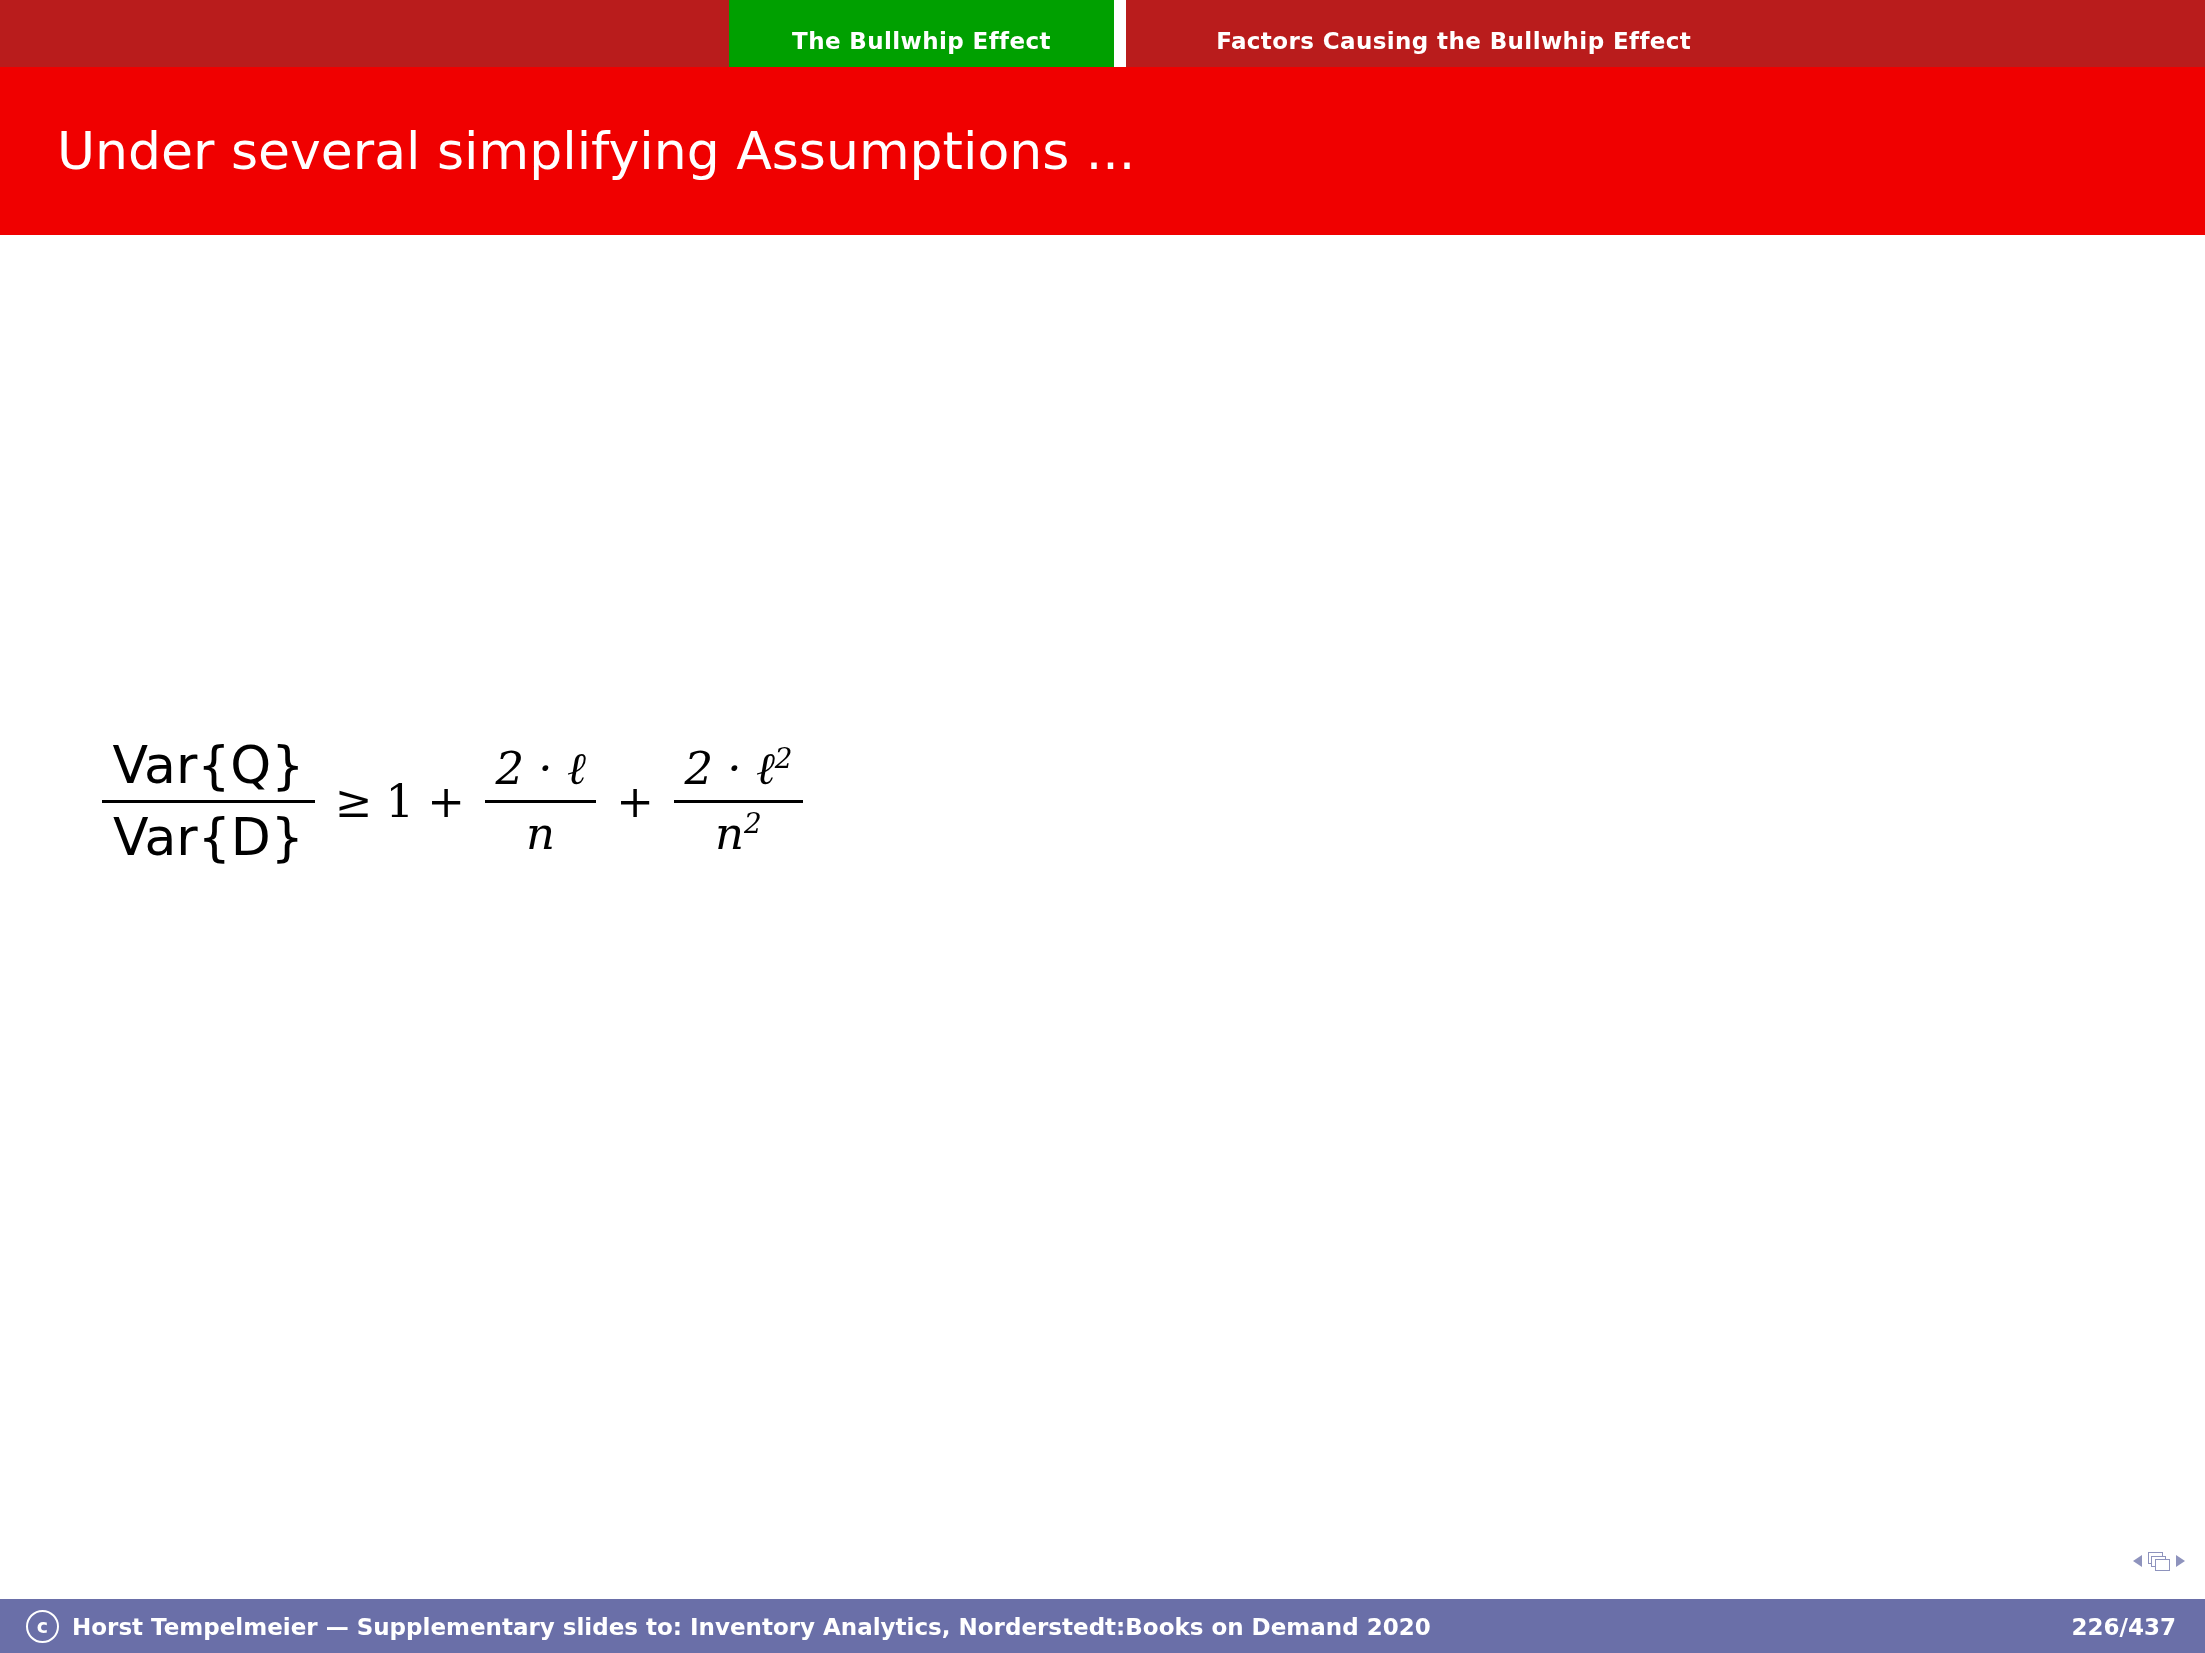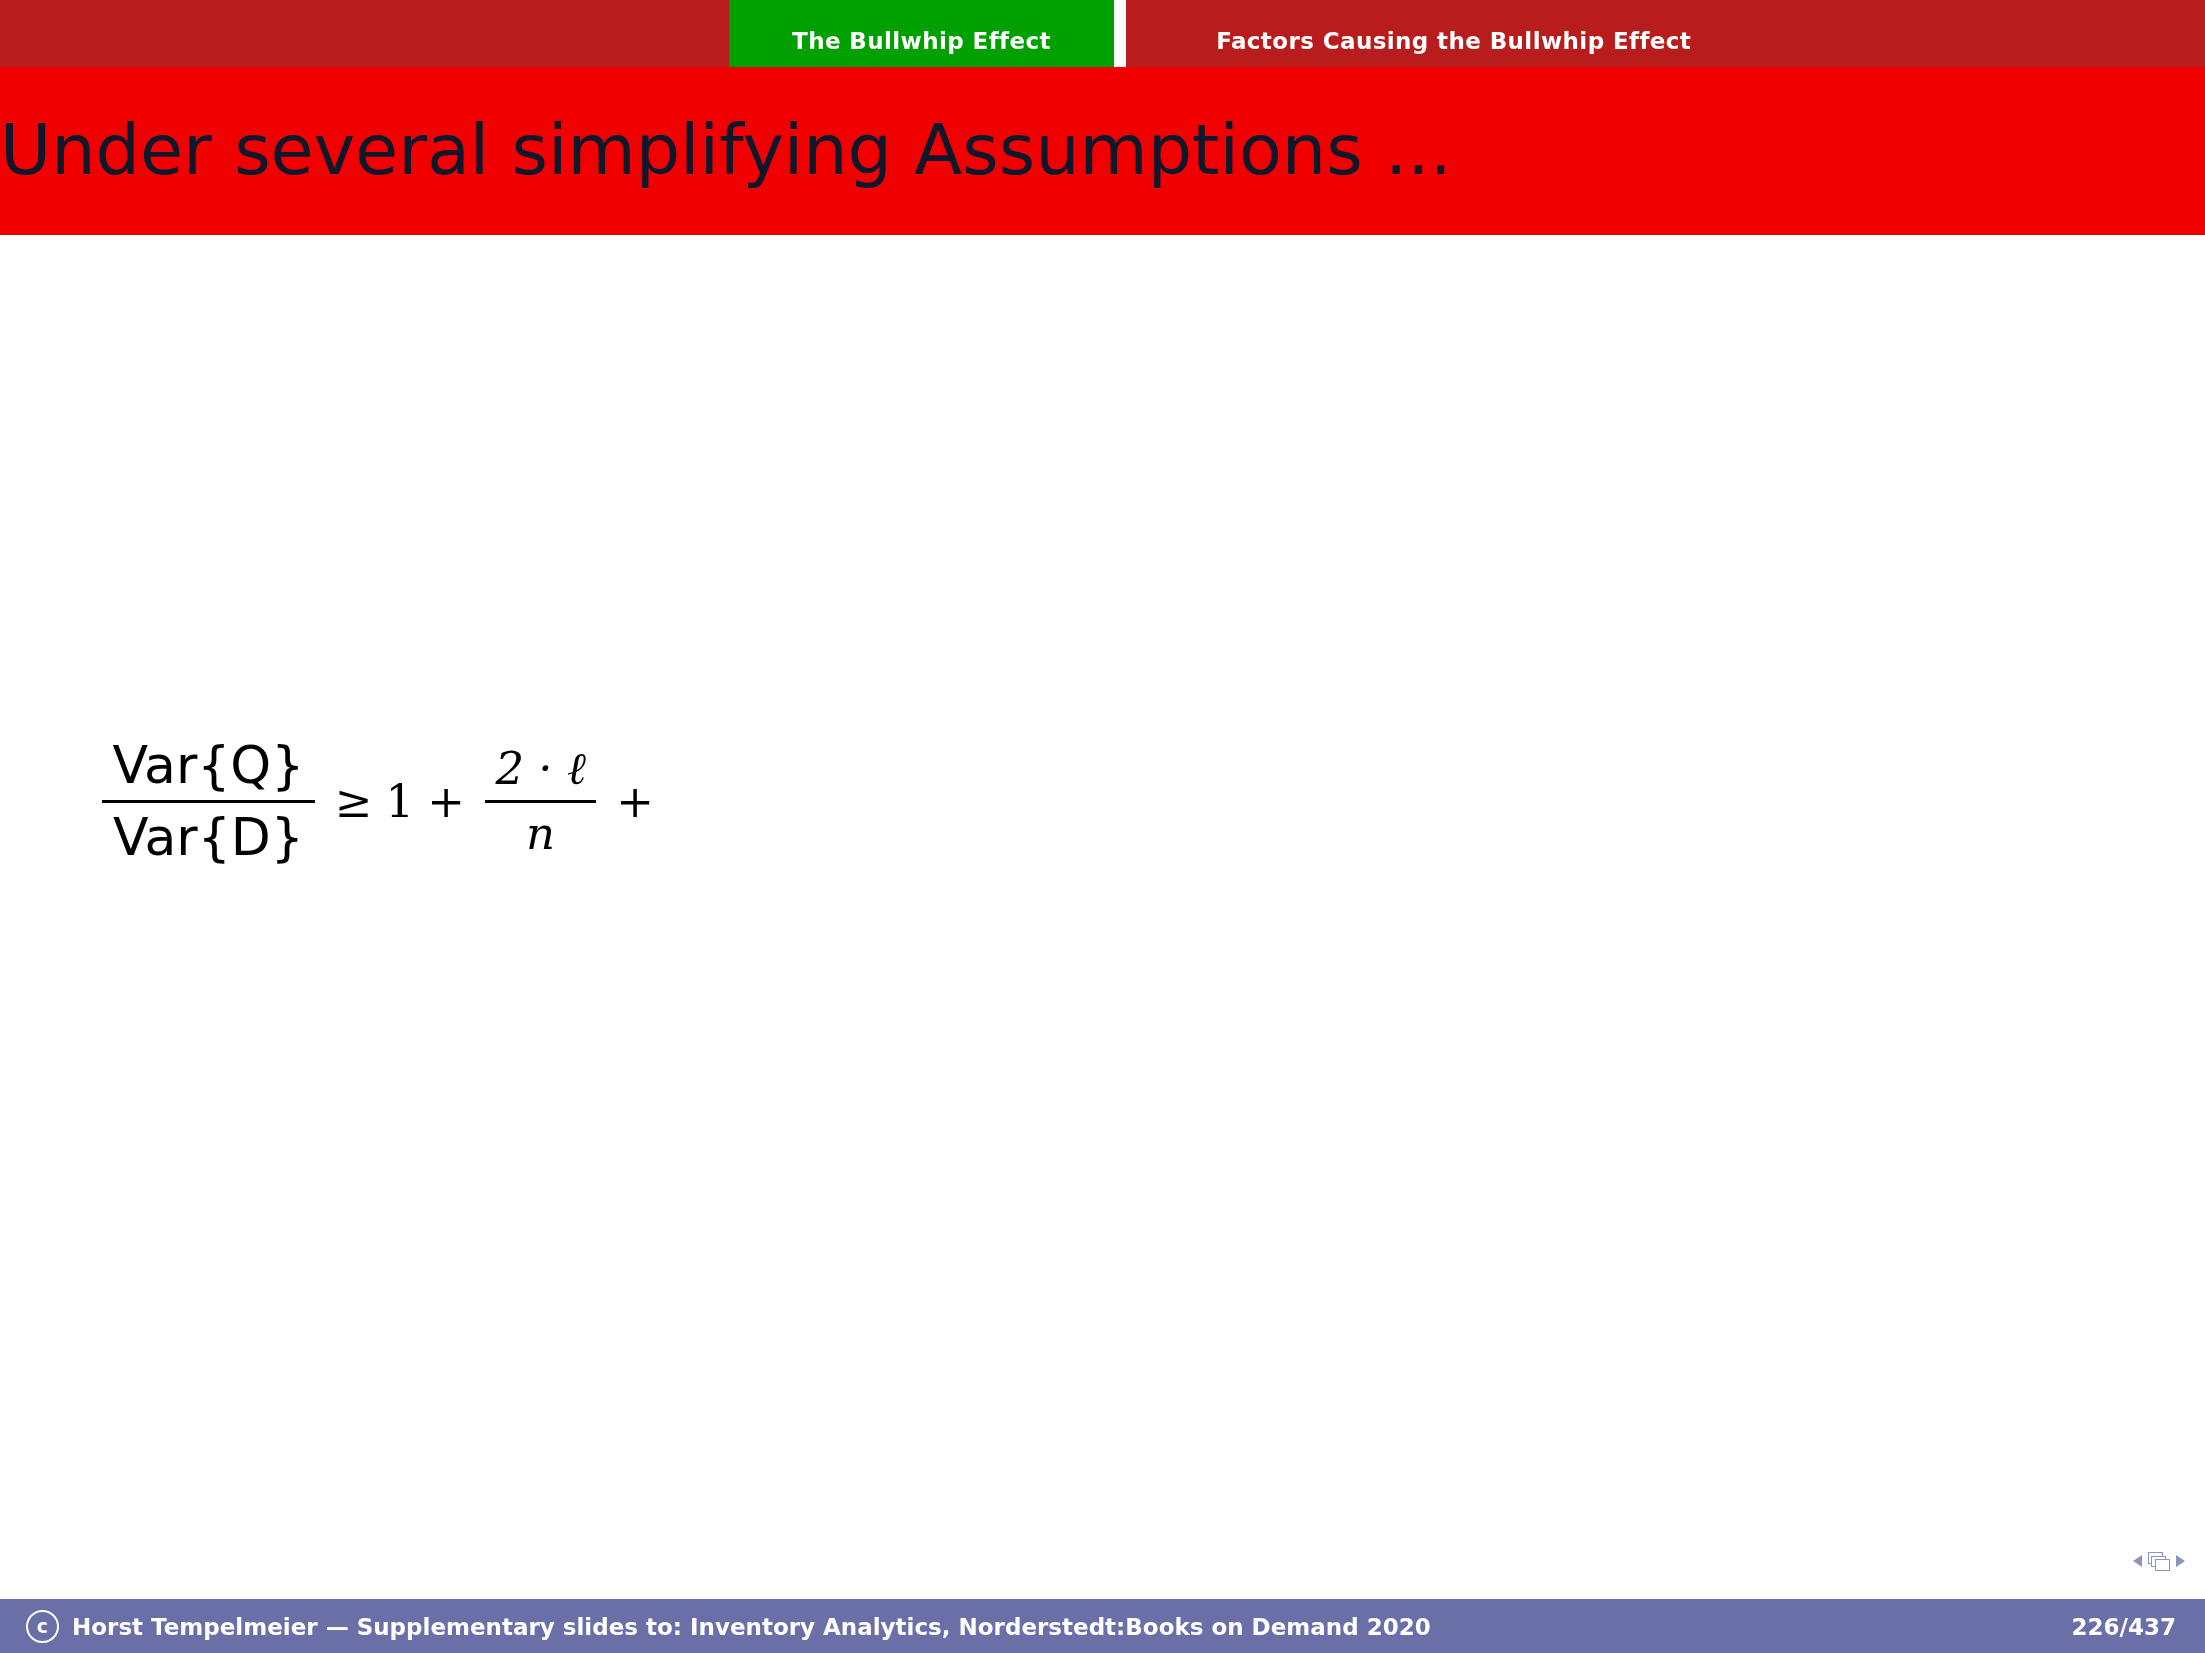--- a/index.html
+++ b/index.html
@@ -52,23 +52,24 @@
     position: absolute;
     left: 0;
     top: 67px;
     width: 2205px;
     height: 168px;
     background: #f00000;
     display: flex;
     align-items: center;
   }
   .title-text {
-    color: #0f172a;
-    font-size: 70px;
+    color: #ffffff;
+    font-size: 52px;
     font-weight: 400;
+    padding-left: 57px;
     line-height: 1.05;
     white-space: nowrap;
   }
 
   
   .slide-body {
     position: absolute;
     left: 0;
     top: 235px;
     width: 2205px;
@@ -236,20 +237,25 @@
     <span class="op">+</span>
 
     <span class="frac">
       <span class="num script-l">2 · ℓ</span>
       <span class="bar"></span>
       <span class="den mathit">n</span>
     </span>
 
     <span class="op">+</span>
 
+    <span class="frac">
+      <span class="num script-l"><span>2 · ℓ</span><span class="sup">2</span></span>
+      <span class="bar"></span>
+      <span class="den mathit"><span>n</span><span class="sup">2</span></span>
+    </span>
 
   </div>
 </div>
 
 <div class="mini-nav">
   <span class="tri-left"></span>
   <span class="stack">
     <i></i>
       <i></i>
       <i></i>

